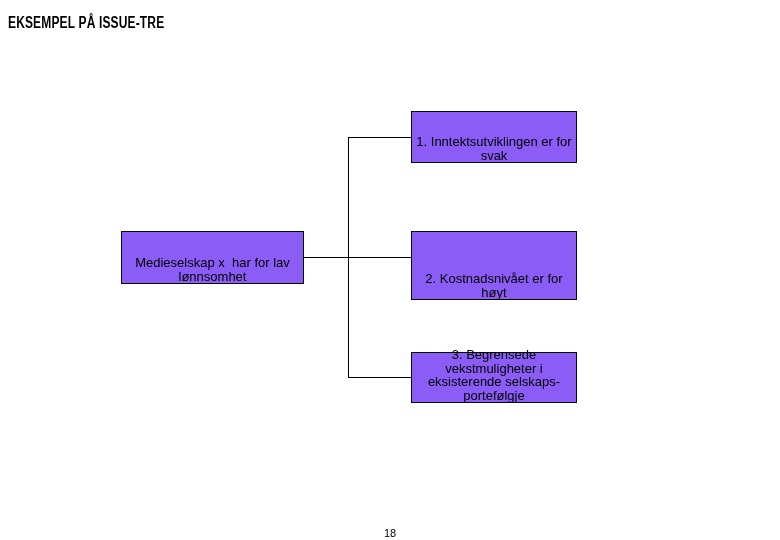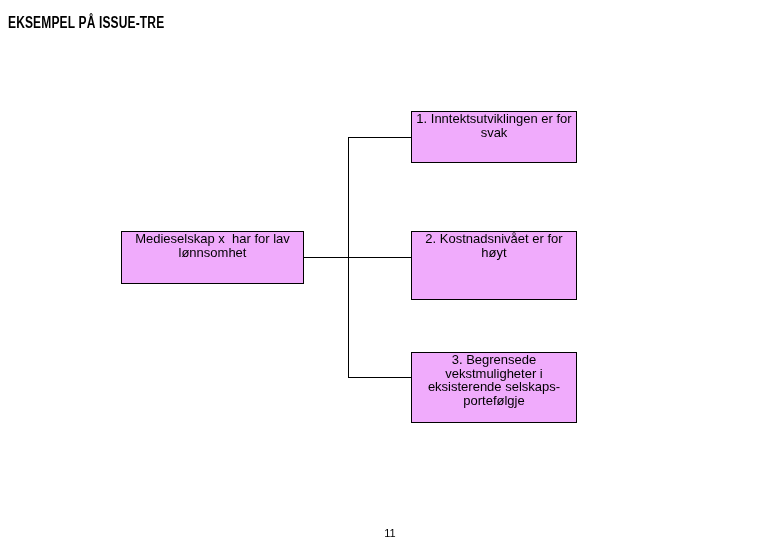--- a/index.html
+++ b/index.html
@@ -20,34 +20,34 @@
     font-weight: bold;
     white-space: nowrap;
     transform: scaleX(0.75);
     transform-origin: left top;
     letter-spacing: 0.2px;
   }
   .node {
     position: absolute;
     box-sizing: border-box;
     border: 1px solid #000000;
-    background: #f0abfc;
+    background: #8b5cf6;
     display: flex;
-    align-items: flex-start;
+    align-items: flex-end;
     justify-content: center;
     text-align: center;
     font-size: 13px;
     line-height: 13.5px;
     padding: 0 0;
   }
   .node-text { white-space: pre-wrap; }
   .root-node  { left: 121px; top: 231px; width: 183px; height: 53px; }
   .branch-1   { left: 411px; top: 111px; width: 166px; height: 52px; }
   .branch-2   { left: 411px; top: 231px; width: 166px; height: 69px; }
-  .branch-3   { left: 411px; top: 352px; width: 166px; height: 71px; }
+  .branch-3   { left: 411px; top: 352px; width: 166px; height: 51px; }
   .line { position: absolute; background: #000000; }
   .line-root-h  { left: 286px; top: 257px; width: 125px; height: 1px; }
   .line-trunk-v { left: 348px; top: 137px; width: 1px;  height: 241px; }
   .line-b1-h    { left: 348px; top: 137px; width: 63px; height: 1px; }
   .line-b3-h    { left: 348px; top: 377px; width: 63px; height: 1px; }
   .page-number {
     position: absolute;
     left: 0;
     right: 0;
     top: 527px;
@@ -86,15 +86,15 @@
 
     <div class="node branch-3">
       <span class="node-text">3. Begrensede
 vekstmuligheter i
 eksisterende selskaps-
 portefølgje</span>
     </div>
 
   </div>
 
-  <div class="page-number">11</div>
+  <div class="page-number">18</div>
 
 </div>
 
 </body></html>

